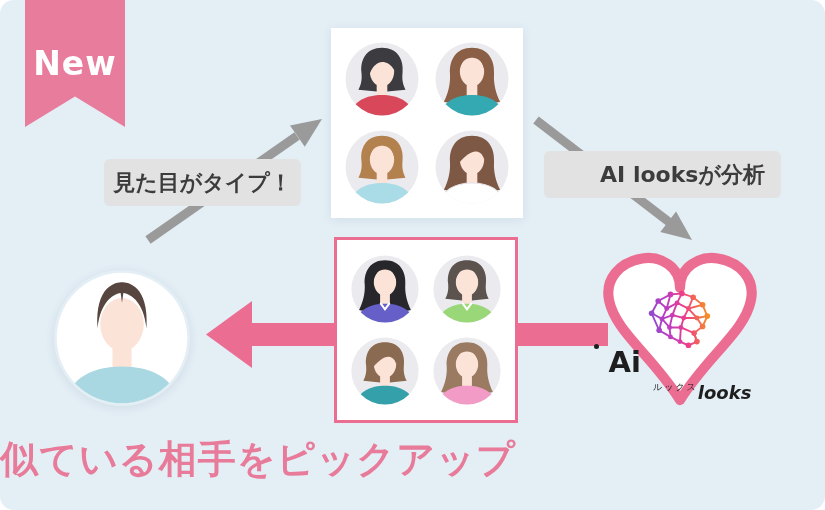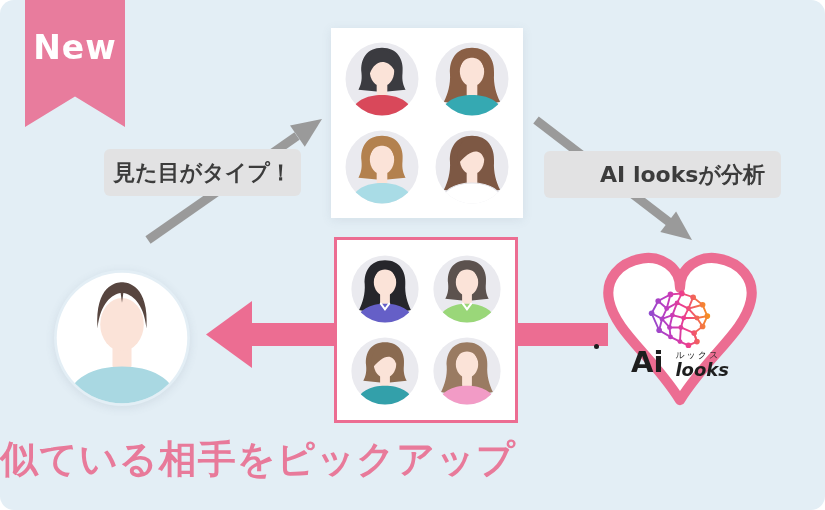--- a/index.html
+++ b/index.html
@@ -11,57 +11,57 @@
   body{font-family:"DejaVu Sans","Liberation Sans",sans-serif;}
   .canvas{position:relative;width:825px;height:510px;background:var(--bg);
           overflow:hidden;border-radius:14px;}
 
   
   .arrow-layer{position:absolute;left:0;top:0;width:825px;height:510px;z-index:1;}
 
   
   .ribbon{position:absolute;left:25px;top:0;width:100px;height:127px;background:var(--ribbon);
           clip-path:polygon(0 0,100% 0,100% 100%,50% 76%,0 100%);z-index:3;}
-  .ribbon span{display:block;text-align:center;margin-top:28px;color:#fff;
+  .ribbon span{display:block;text-align:center;margin-top:44px;color:#fff;
                font-size:33px;font-weight:600;letter-spacing:1px;}
 
   
   .card{position:absolute;background:var(--card);z-index:2;display:grid;
         grid-template-columns:repeat(2,auto);justify-content:center;align-content:center;}
   .card-top{left:331px;top:28px;width:192px;height:190px;gap:12px 14px;
             box-shadow:0 2px 10px rgba(80,100,120,.10);}
   .card-picked{left:334px;top:237px;width:184px;height:186px;gap:12px;
                border:3px solid var(--pink);box-sizing:border-box;}
   .avatar{border-radius:50%;overflow:hidden;line-height:0;}
   .card-top .avatar{width:76px;height:76px;}
   .card-picked .avatar{width:70px;height:70px;}
   .avatar svg{width:100%;height:100%;display:block;}
 
   
   .tag{position:absolute;z-index:3;background:var(--label-bg);border-radius:6px;
        color:var(--label-text);font-weight:bold;font-size:22px;line-height:47px;
        text-align:center;height:47px;}
-  .tag-left{left:104px;top:149px;width:197px;}
+  .tag-left{left:104px;top:159px;width:197px;}
   .tag-right{left:544px;top:151px;width:197px;padding-left:40px;}
 
   
   .user-avatar{position:absolute;left:54px;top:270px;width:136px;height:136px;z-index:2;
                border-radius:50%;overflow:hidden;line-height:0;
                box-shadow:0 2px 10px rgba(80,100,120,.12);}
   .user-avatar svg{width:100%;height:100%;display:block;}
 
   
   .heart-wrap{position:absolute;left:588px;top:248px;width:184px;height:168px;z-index:2;}
   .heart-wrap>svg.heart{position:absolute;left:0;top:0;width:184px;height:168px;}
   .brain{position:absolute;left:57px;top:40px;width:68px;height:60px;}
   .heart-logo{position:absolute;left:0;top:100px;width:100%;text-align:center;z-index:2;}
   .logo-row{display:inline-flex;align-items:flex-start;gap:12px;}
   .logo-ai{position:relative;font-size:29px;font-weight:bold;color:var(--ink);line-height:28px;}
   .a-dot{position:absolute;left:6px;top:-4px;width:5px;height:5px;border-radius:50%;background:var(--ink);}
-  .logo-col{display:flex;flex-direction:column;align-items:flex-start;padding-top:3px;}
+  .logo-col{display:flex;flex-direction:row;align-items:flex-start;padding-top:3px;margin-top:32px;}
   .logo-kana{font-size:9px;letter-spacing:2px;color:var(--ink);line-height:9px;}
   .logo-looks{font-size:18px;font-weight:bold;color:var(--ink);line-height:18px;margin-top:1px;font-style:italic;}
 
   
   .caption{position:absolute;left:0;top:434px;width:100%;text-align:left;z-index:3;
            color:var(--pink-soft);font-size:38px;font-weight:bold;letter-spacing:1px;}
 </style>
 </head>
 <body>
 

